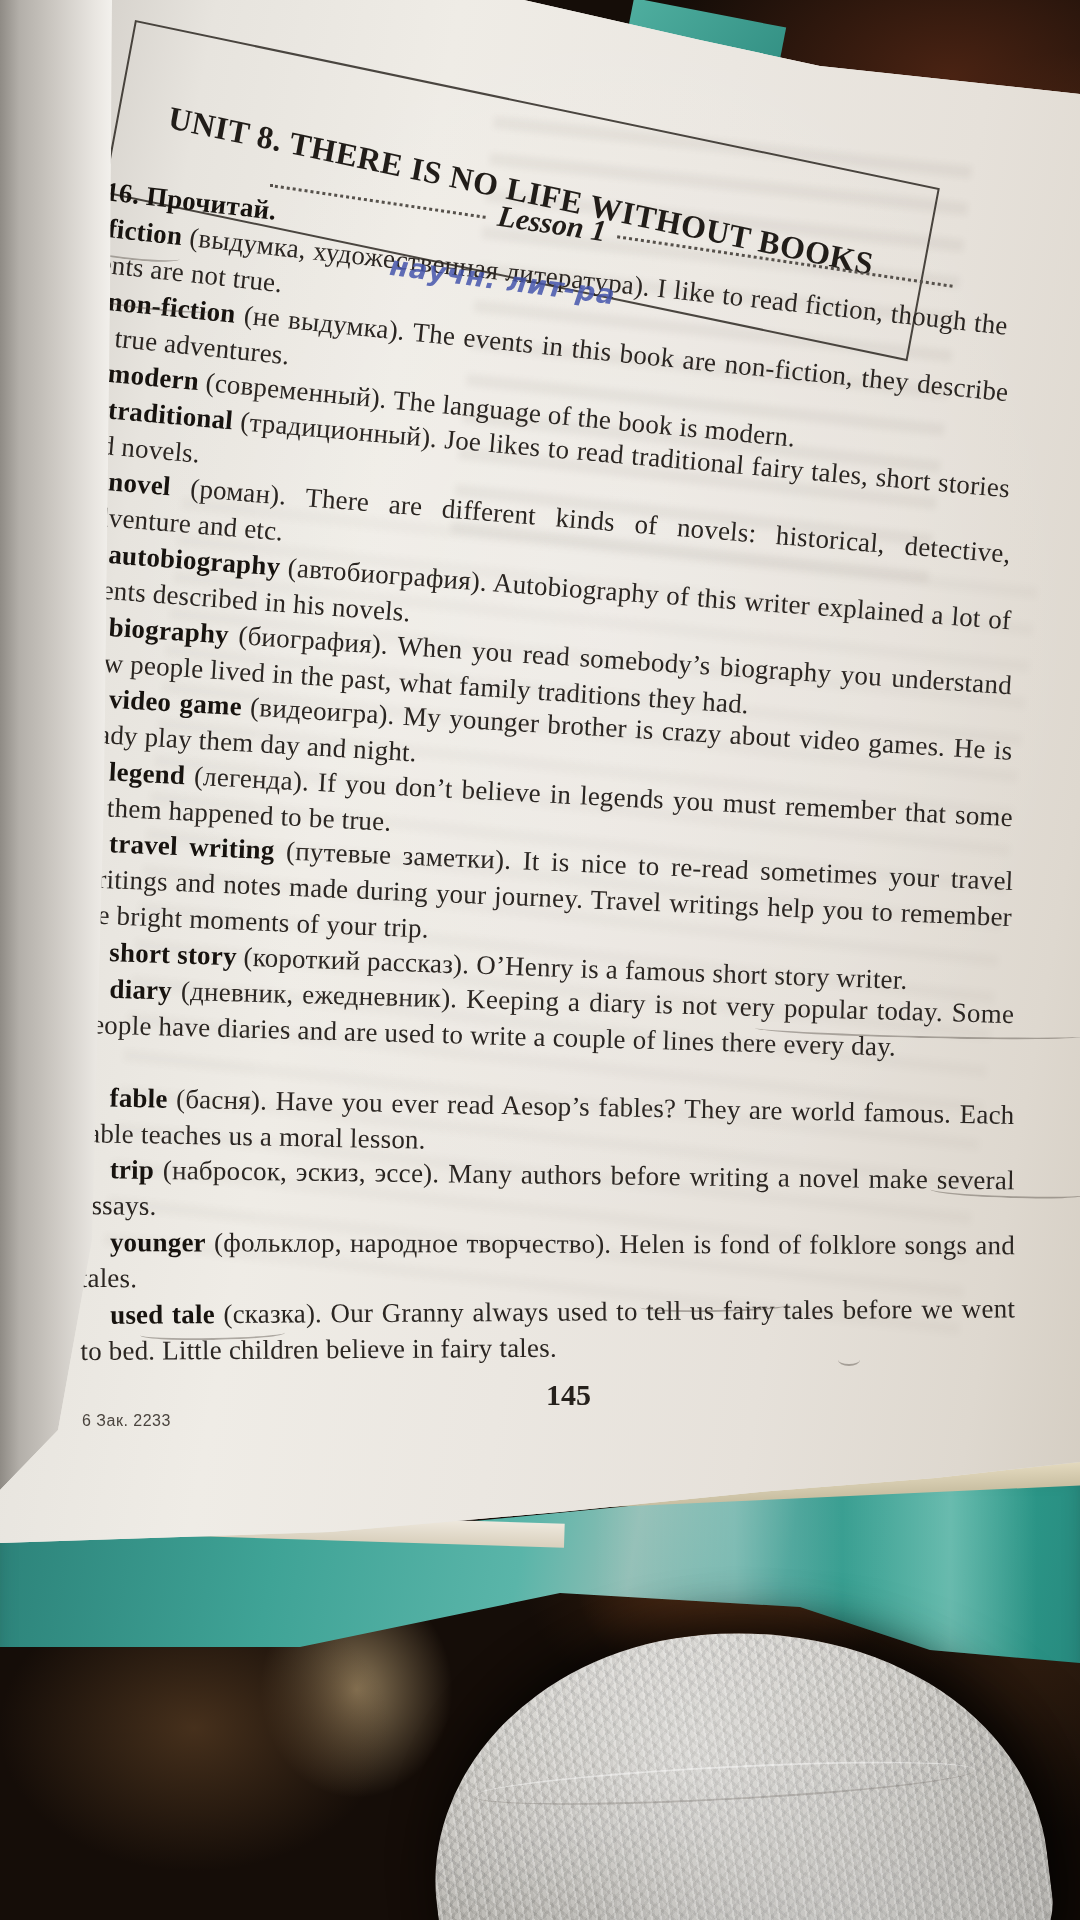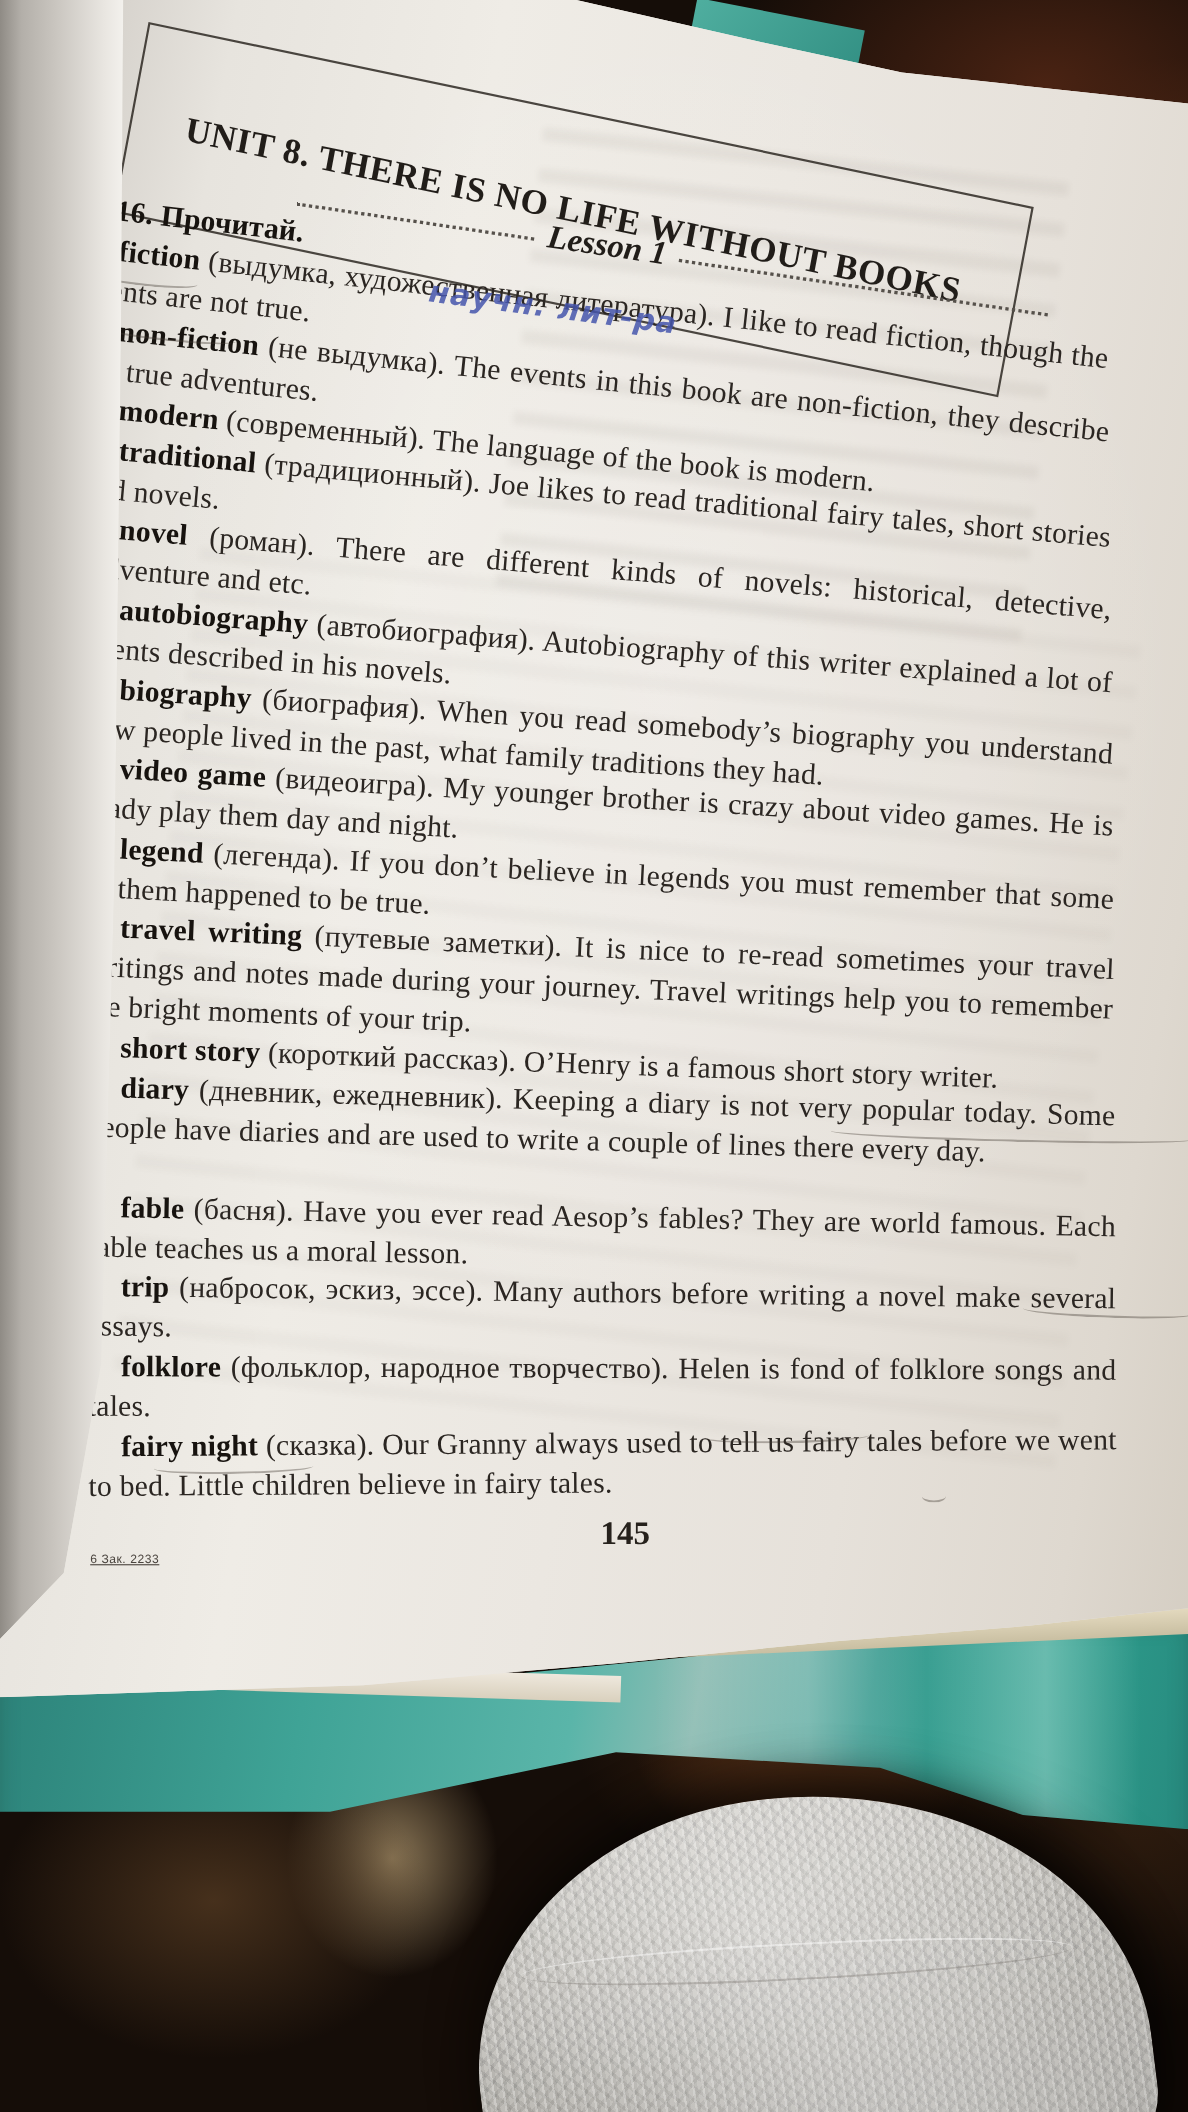--- a/index.html
+++ b/index.html
@@ -67,21 +67,21 @@
   .exercise{font-weight:700;color:#17130f;text-indent:14px;text-align:left;}
   
   .handwriting{position:absolute;left:392px;top:250px;font-family:"DejaVu Sans",sans-serif;
     font-style:italic;font-weight:600;font-size:27px;letter-spacing:1px;color:#4656ad;
     transform:rotate(7.5deg);transform-origin:left top;opacity:.85;}
   
   .pmark{position:absolute;height:10px;border-bottom:2px solid rgba(65,58,50,.38);border-radius:50%;}
   
   .page-number{position:absolute;left:546px;top:1378px;font-weight:700;font-size:30px;color:#26211c;text-align:right;}
   .imprint{position:absolute;left:82px;top:1412px;font-family:"Liberation Sans",sans-serif;
-    font-size:11px;letter-spacing:.5px;color:#4a443e;text-decoration:underline;}
+    font-size:16px;letter-spacing:.5px;color:#4a443e;}
   
   .sock{position:absolute;left:432px;top:1632px;width:612px;height:430px;z-index:6;
     border-radius:46% 54% 42% 46% / 55% 60% 30% 35%;
     transform:rotate(-7deg);
     background:
       radial-gradient(ellipse at 45% 28%, rgba(255,255,255,.35), rgba(255,255,255,0) 60%),
       radial-gradient(ellipse at 72% 85%, rgba(255,255,255,.30), rgba(255,255,255,0) 50%),
       repeating-linear-gradient(88deg, rgba(255,255,255,.20) 0 2px, rgba(0,0,0,.06) 2px 5px, transparent 5px 9px),
       repeating-linear-gradient(-45deg, rgba(0,0,0,.07) 0 3px, transparent 3px 9px),
       repeating-linear-gradient(45deg, rgba(0,0,0,.07) 0 3px, transparent 3px 9px),
@@ -126,22 +126,22 @@
     <p class="para" style="top:461px;transform:rotate(4.6deg)"><b>novel</b><span> (роман). There are different kinds of novels: historical, detective, Adventure and etc.</span></p>
     <p class="para" style="top:534px;transform:rotate(4.2deg)"><b>autobiography</b><span> (автобиография). Autobiography of this writer explained a lot of events described in his novels.</span></p>
     <p class="para" style="top:607px;transform:rotate(3.7deg)"><b>biography</b><span> (биография). When you read somebody’s biography you understand how people lived in the past, what family traditions they had.</span></p>
     <p class="para" style="top:679px;transform:rotate(3.3deg)"><b>video game</b><span> (видеоигра). My younger brother is crazy about video games. He is ready play them day and night.</span></p>
     <p class="para" style="top:752px;transform:rotate(2.9deg)"><b>legend</b><span> (легенда). If you don’t believe in legends you must remember that some of them happened to be true.</span></p>
     <p class="para" style="top:824px;transform:rotate(2.4deg)"><b>travel writing</b><span> (путевые заметки). It is nice to re-read sometimes your travel writings and notes made during your journey. Travel writings help you to remember the bright moments of your trip.</span></p>
     <p class="para" style="top:933px;transform:rotate(2deg)"><b>short story</b><span> (короткий рассказ). O’Henry is a famous short story writer.</span></p>
     <p class="para" style="top:970px;transform:rotate(1.6deg)"><b>diary</b><span> (дневник, ежедневник). Keeping a diary is not very popular today. Some people have diaries and are used to write a couple of lines there every day.</span></p>
     <p class="para" style="top:1079px;transform:rotate(1.1deg)"><b>fable</b><span> (басня). Have you ever read Aesop’s fables? They are world famous. Each fable teaches us a moral lesson.</span></p>
     <p class="para" style="top:1151px;transform:rotate(0.7deg)"><b>trip</b><span> (набросок, эскиз, эссе). Many authors before writing a novel make several essays.</span></p>
-    <p class="para" style="top:1224px;transform:rotate(0.2deg)"><b>folklore</b><span> (фольклор, народное творчество). Helen is fond of folklore songs and tales.</span></p>
-    <p class="para" style="top:1297px;transform:rotate(-0.4deg)"><b>fairy night</b><span> (сказка). Our Granny always used to tell us fairy tales before we went to bed. Little children believe in fairy tales.</span></p>
+    <p class="para" style="top:1224px;transform:rotate(0.2deg)"><b>younger</b><span> (фольклор, народное творчество). Helen is fond of folklore songs and tales.</span></p>
+    <p class="para" style="top:1297px;transform:rotate(-0.4deg)"><b>used tale</b><span> (сказка). Our Granny always used to tell us fairy tales before we went to bed. Little children believe in fairy tales.</span></p>
 
     <div class="handwriting">научн. лит-ра</div>
 
     <div class="pmark" style="left:85px;top:248px;width:95px;transform:rotate(6deg)"></div>
     <div class="pmark" style="left:90px;top:298px;width:125px;transform:rotate(6deg)"></div>
     <div class="pmark" style="left:755px;top:1026px;width:330px;transform:rotate(1.4deg)"></div>
     <div class="pmark" style="left:930px;top:1186px;width:155px;transform:rotate(2deg)"></div>
     <div class="pmark" style="left:28px;top:1296px;width:42px"></div>
     <div class="pmark" style="left:140px;top:1328px;width:145px;transform:rotate(-1deg)"></div>
     <div class="pmark" style="left:640px;top:1300px;width:150px;transform:rotate(-1deg)"></div>

